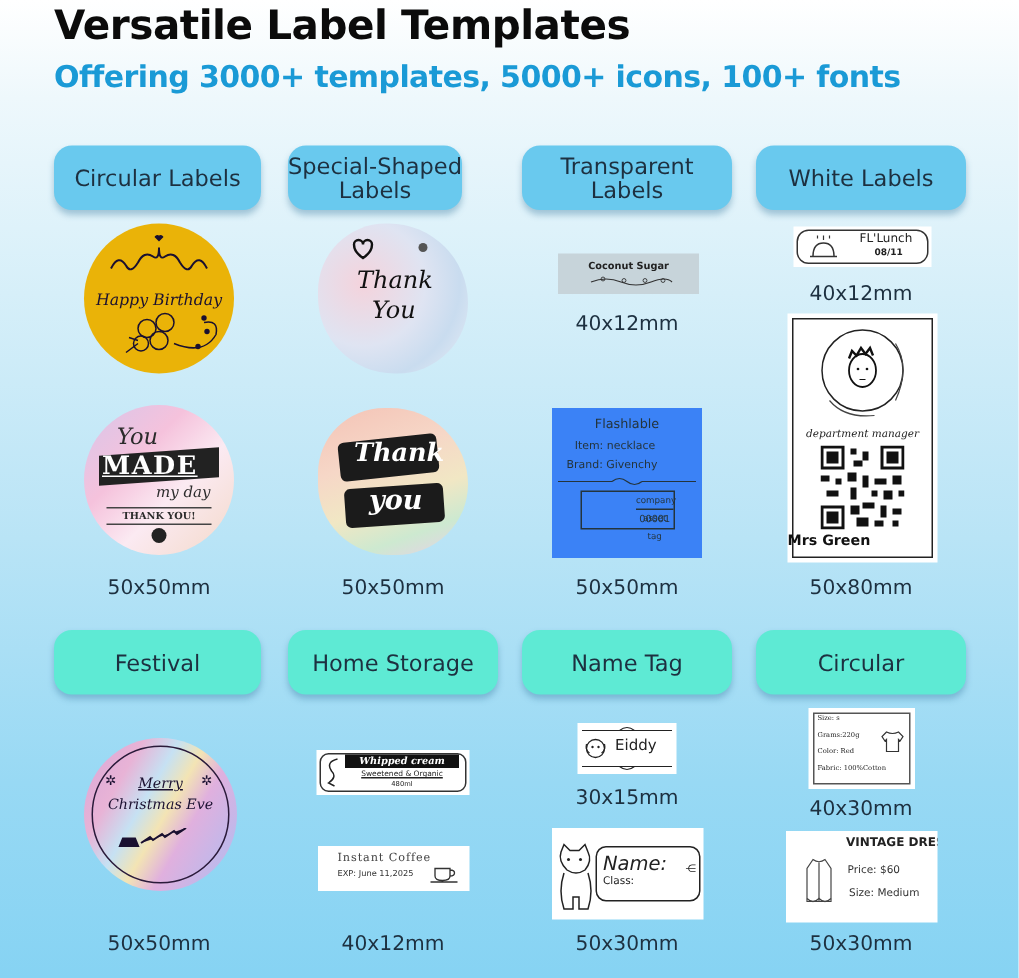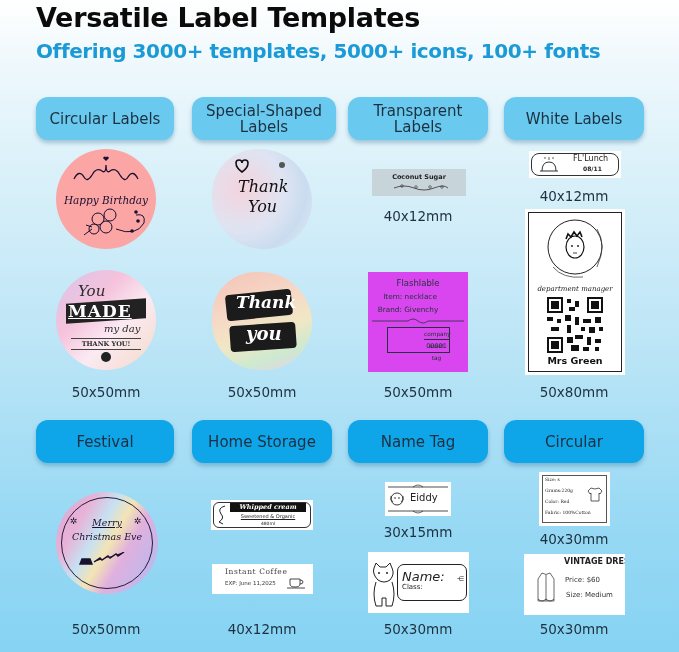--- a/index.html
+++ b/index.html
@@ -20,51 +20,51 @@
     font-size: 20px; color: #1a9ad6; letter-spacing: -0.4px; line-height: 26px;
   }
   .cat-btn {
     position: absolute; width: 138px; height: 43px; border-radius: 12px;
     background: #69c9ee;
     box-shadow: 0 3px 4px rgba(40, 110, 150, 0.35);
     display: flex; align-items: center; justify-content: center; text-align: center;
     font-family: "DejaVu Sans", sans-serif; font-size: 15px; line-height: 16px;
     color: #1d3040; cursor: pointer;
   }
-  .row2 .cat-btn, .cat-btn.r2 { background: #0ea5e9; }
+  .row2 .cat-btn, .cat-btn.r2 { background: #5eead4; }
   .size {
     position: absolute; width: 140px; text-align: center;
     font-family: "DejaVu Sans", sans-serif; font-size: 13.5px; color: #1d3040;
   }
   .label-img { position: absolute; overflow: hidden; }
   .circle { border-radius: 50%; }
   .white { background: #ffffff; }
   svg { display: block; }
   .txt { position: absolute; color: #111; white-space: nowrap; }
 </style>
 </head>
 <body>
 
 <div class="title">Versatile Label Templates</div>
 <div class="subtitle">Offering 3000+ templates, 5000+ icons, 100+ fonts</div>
 
 <div class="cat-btn" style="left:36px;top:97px;">
   <span>Circular Labels</span>
 </div>
-<div class="cat-btn" style="left:192px;top:97px;width:144px;">
+<div class="cat-btn" style="left:192px;top:97px;width:116px;">
   <span style="display:block;width:120px;">Special-Shaped Labels</span>
 </div>
 <div class="cat-btn" style="left:348px;top:97px;width:140px;">
   <span style="display:block;width:110px;">Transparent Labels</span>
 </div>
 <div class="cat-btn" style="left:504px;top:97px;width:140px;">
   <span>White Labels</span>
 </div>
 
-<div class="label-img circle" style="left:56px;top:149px;width:100px;height:100px;background:#fca5a5;">
+<div class="label-img circle" style="left:56px;top:149px;width:100px;height:100px;background:#eab308;">
   <svg width="100" height="100" viewBox="0 0 100 100">
     <path d="M50 12 l-3 -3 a2 2 0 0 1 3 -1 a2 2 0 0 1 3 1z" fill="#1a1030"></path>
     <path d="M18 30 q5 -10 10 -2 q3 6 8 -2 q4 -8 10 -4 q4 3 4 -6 M82 30 q-5 -10 -10 -2 q-3 6 -8 -2 q-4 -8 -10 -4 q-4 3 -4 -6" stroke="#1a1030" stroke-width="1.3" fill="none"></path>
     <g fill="none" stroke="#1a1030" stroke-width="1">
       <circle cx="42" cy="70" r="6"></circle>
         <circle cx="54" cy="66" r="6"></circle>
         <circle cx="50" cy="78" r="6"></circle>
         <circle cx="38" cy="80" r="5"></circle>
       <path d="M60 80 q20 8 28 -6 q2 -10 -8 -8"></path>
       <path d="M28 86 l8 -6 M30 76 l6 2"></path>
@@ -108,21 +108,21 @@
   <svg width="94" height="27" viewBox="0 0 94 27" style="position:absolute;left:0;top:0;">
     <path d="M22 19 q10 -4 20 0 t20 0 t14 0" stroke="#333" stroke-width="0.8" fill="none"></path>
     <circle cx="30" cy="17" r="1.3" fill="none" stroke="#333" stroke-width="0.6"></circle>
       <circle cx="44" cy="18" r="1.3" fill="none" stroke="#333" stroke-width="0.6"></circle>
       <circle cx="58" cy="18" r="1.3" fill="none" stroke="#333" stroke-width="0.6"></circle>
       <circle cx="70" cy="18" r="1.3" fill="none" stroke="#333" stroke-width="0.6"></circle>
   </svg>
 </div>
 <div class="size" style="left:348px;top:208px;">40x12mm</div>
 
-<div class="label-img" style="left:368px;top:272px;width:100px;height:100px;background:#d946ef;">
+<div class="label-img" style="left:368px;top:272px;width:100px;height:100px;background:#3b82f6;">
   <div class="txt" style="left:0;width:100px;top:6px;text-align:center;font-size:8.5px;color:#24343c;">Flashlable</div>
   <div class="txt" style="left:0;width:84px;top:20px;text-align:center;font-size:7.3px;color:#24343c;">Item: necklace</div>
   <div class="txt" style="left:0;width:80px;top:33px;text-align:center;font-size:7.3px;color:#24343c;">Brand:  Givenchy</div>
   <svg width="100" height="10" viewBox="0 0 100 10" style="position:absolute;left:0;top:44px;">
     <path d="M4 5 H40 M60 5 H96" stroke="#24343c" stroke-width="0.8"></path>
     <path d="M40 5 q5 -4 10 0 q5 4 10 0" stroke="#24343c" stroke-width="0.8" fill="none"></path>
   </svg>
   <div style="position:absolute;left:19px;top:55px;width:63px;height:26px;border:1px solid #24343c;padding-left:36px;">
     <div style="height:12px;border-bottom:1px solid #24343c;font-size:5.8px;text-align:center;line-height:12px;color:#24343c;">company asset tag</div>
     <div style="height:12px;font-size:6.5px;text-align:center;line-height:12px;color:#24343c;">00001</div>
@@ -184,21 +184,21 @@
         <rect x="26" y="15" width="2" height="2"></rect>
         <rect x="10" y="20" width="3" height="3"></rect>
       <rect x="14" y="19" width="4" height="2"></rect>
         <rect x="20" y="20" width="2" height="4"></rect>
         <rect x="24" y="21" width="3" height="2"></rect>
       <rect x="12" y="24" width="4" height="3"></rect>
         <rect x="18" y="25" width="3" height="2"></rect>
         <rect x="24" y="25" width="2" height="2"></rect>
     </g>
   </svg>
-  <div class="txt" style="left:0;width:100px;top:146px;text-align:center;font-family:'DejaVu Sans',sans-serif;font-weight:bold;font-size:9.5px;color:#111;">Mrs Green</div>
+  <div class="txt" style="left:0;width:100px;top:146px;text-align:left;font-family:'DejaVu Sans',sans-serif;font-weight:bold;font-size:9.5px;color:#111;">Mrs Green</div>
 </div>
 <div class="size" style="left:504px;top:384px;">50x80mm</div>
 
 <div class="cat-btn r2" style="left:36px;top:420px;">
   <span>Festival</span>
 </div>
 <div class="cat-btn r2" style="left:192px;top:420px;width:140px;">
   <span>Home Storage</span>
 </div>
 <div class="cat-btn r2" style="left:348px;top:420px;width:140px;">

